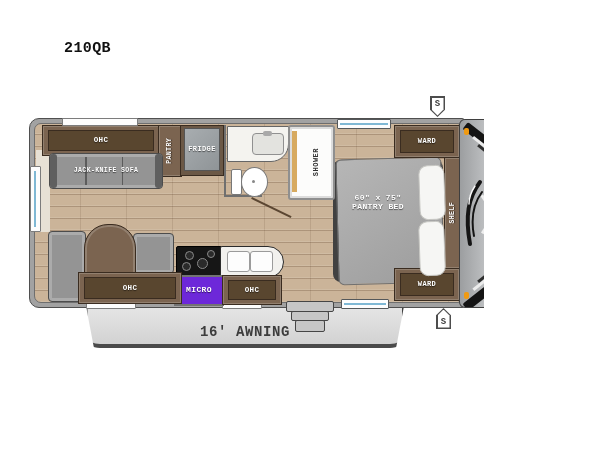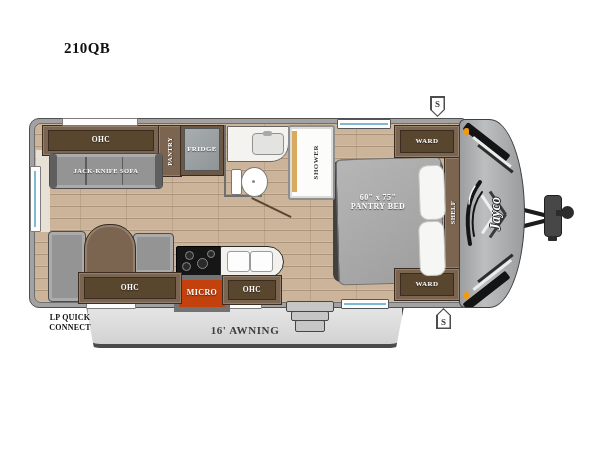--- a/index.html
+++ b/index.html
@@ -1,21 +1,21 @@
 <!DOCTYPE html>
 <html><head>
 <meta charset="utf-8">
 <style>
   html,body{margin:0;padding:0;}
-  #canvas{position:relative;width:600px;height:450px;background:#ffffff;overflow:hidden;
-          font-family:Liberation Serif, serif;}
+  #canvas{position:relative;width:484px;height:450px;background:#ffffff;overflow:hidden;
+          font-family:Liberation Mono, monospace;}
   .abs{position:absolute;}
   .lbl{color:#fff;font-weight:bold;font-size:7.5px;letter-spacing:.4px;text-align:center;
        text-shadow:0 1px 1px rgba(0,0,0,.55);line-height:1.1;}
-  .dark-lbl{color:#3d3d3d;font-weight:bold;font-size:11px;letter-spacing:.6px;}
+  .dark-lbl{color:#3d3d3d;font-weight:bold;font-size:14px;letter-spacing:.6px;}
   .flex{display:flex;align-items:center;justify-content:center;}
   .vtext{writing-mode:vertical-rl;transform:rotate(180deg);}
   
   .shell{background:#a2a2a2;border:1.5px solid #4f4f4f;border-radius:10px 3px 3px 10px;z-index:1;}
   .floor{background-color:#cbb499;
     background-image:
       repeating-linear-gradient(0deg, rgba(255,255,255,.10) 0 1px, transparent 1px 12px),
       repeating-linear-gradient(0deg, transparent 0 11px, rgba(101,74,51,.30) 11px 12px),
       repeating-linear-gradient(90deg, transparent 0 45px, rgba(101,74,51,.16) 45px 46px);
     border:1px solid #6e6e6e;border-radius:7px 2px 2px 7px;z-index:2;}
@@ -54,25 +54,20 @@
               border-left:2px solid #9a9a9a;border-right:2px solid #3f3f3f;border-bottom:4px solid #4a4a4a;
               border-radius:0 0 14px 14px / 0 0 10px 10px;
               clip-path:polygon(0 0,100% 0,97.5% 100%,2.5% 100%);">
     <div class="abs dark-lbl" style="left:0;right:0;top:18px;text-align:center;">16' AWNING</div>
   </div>
 
   <div class="abs step" style="left:286px;top:301px;width:46px;height:9px;"></div>
   <div class="abs step" style="left:291px;top:311px;width:36px;height:8px;"></div>
   <div class="abs step" style="left:295px;top:320px;width:28px;height:10px;"></div>
 
-  <div class="abs" style="left:28px;top:313px;width:84px;text-align:center;font-size:8px;font-weight:bold;
-       color:#111;line-height:1.3;letter-spacing:.2px;z-index:3;">
-    <div>LP QUICK</div>
-    <div>CONNECT</div>
-  </div>
 
   <div class="abs shell" style="left:29px;top:118px;width:434px;height:188px;"></div>
   <div class="abs floor" style="left:34px;top:123px;width:424px;height:178px;"></div>
   <div class="abs" style="left:36px;top:150px;width:14px;height:82px;background:#e7e1d5;z-index:3;"></div>
 
   <div class="abs win" style="left:30px;top:166px;width:9px;height:64px;">
     <div class="abs" style="left:3px;top:4px;width:2px;bottom:4px;background:#7fb8d4;"></div>
   </div>
   <div class="abs win" style="left:62px;top:118px;width:74px;height:6px;"></div>
   <div class="abs win-blue" style="left:337px;top:119px;width:52px;height:8px;"></div>
@@ -157,21 +152,21 @@
   <div class="abs" style="left:176px;top:246px;width:44px;height:28px;background:#161616;border:1px solid #000;border-radius:2px;z-index:4;">
     <div class="burner" style="left:8px;top:4px;width:7px;height:7px;"></div>
     <div class="burner" style="left:5px;top:15px;width:7px;height:7px;"></div>
     <div class="burner" style="left:20px;top:11px;width:9px;height:9px;"></div>
     <div class="burner" style="left:30px;top:3px;width:6px;height:6px;"></div>
   </div>
   <div class="abs" style="left:220px;top:246px;width:62px;height:30px;background:#f2f1ee;border:1.5px solid #2b2b2b;border-radius:2px 16px 16px 2px;z-index:4;">
     <div class="abs" style="left:6px;top:4px;width:21px;height:19px;background:#fdfdfd;border:1px solid #9b9b9b;border-radius:3px;"></div>
     <div class="abs" style="left:29px;top:4px;width:21px;height:19px;background:#fdfdfd;border:1px solid #9b9b9b;border-radius:3px;"></div>
   </div>
-  <div class="abs flex" style="left:174px;top:275px;width:46px;height:27px;background:#c2410c;border:5px solid #737373;z-index:5;">
+  <div class="abs flex" style="left:174px;top:275px;width:46px;height:27px;background:#6d28d9;border:2px solid #737373;z-index:5;">
     <span class="lbl" style="font-size:8px;">MICRO</span>
   </div>
   <div class="abs cab" style="left:222px;top:275px;width:58px;height:28px;z-index:5;">
     <div class="panel">
         <span class="lbl">OHC</span>
       </div>
   </div>
 
   <div class="abs" style="left:459px;top:119px;width:64px;height:187px;z-index:6;
        background:linear-gradient(90deg,#9c9ea0,#bcbec0 38%,#9a9c9e);

